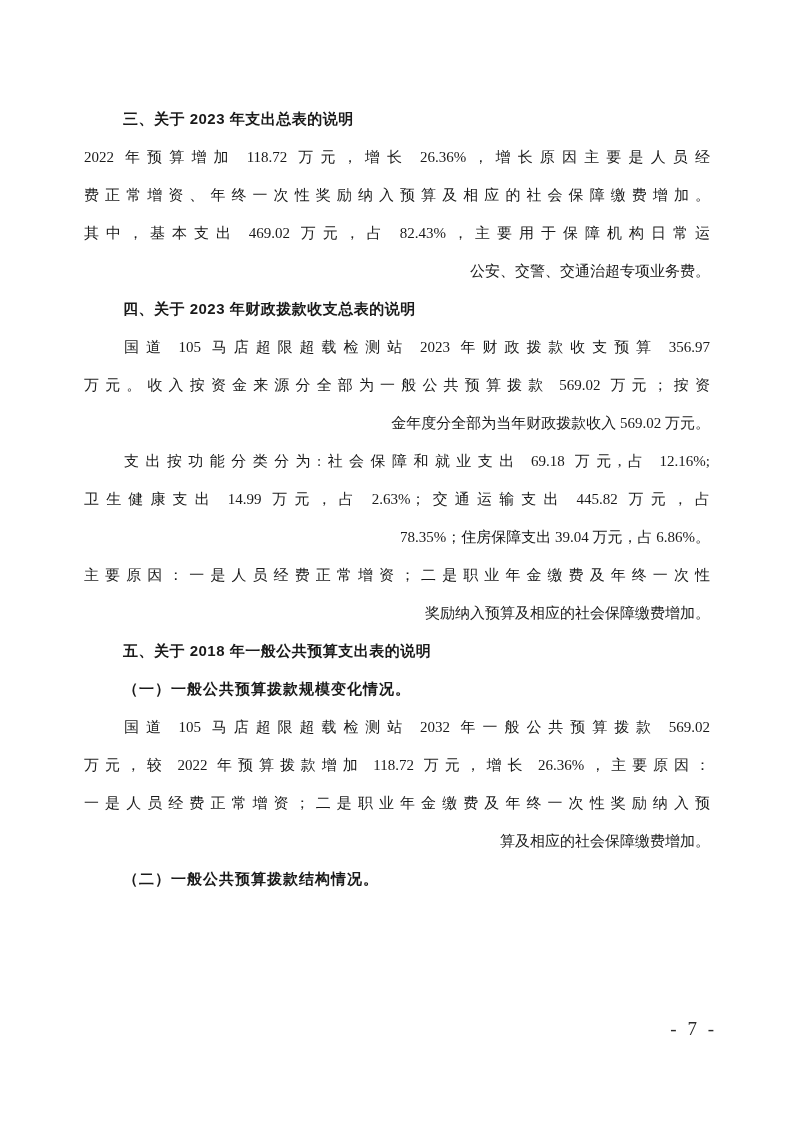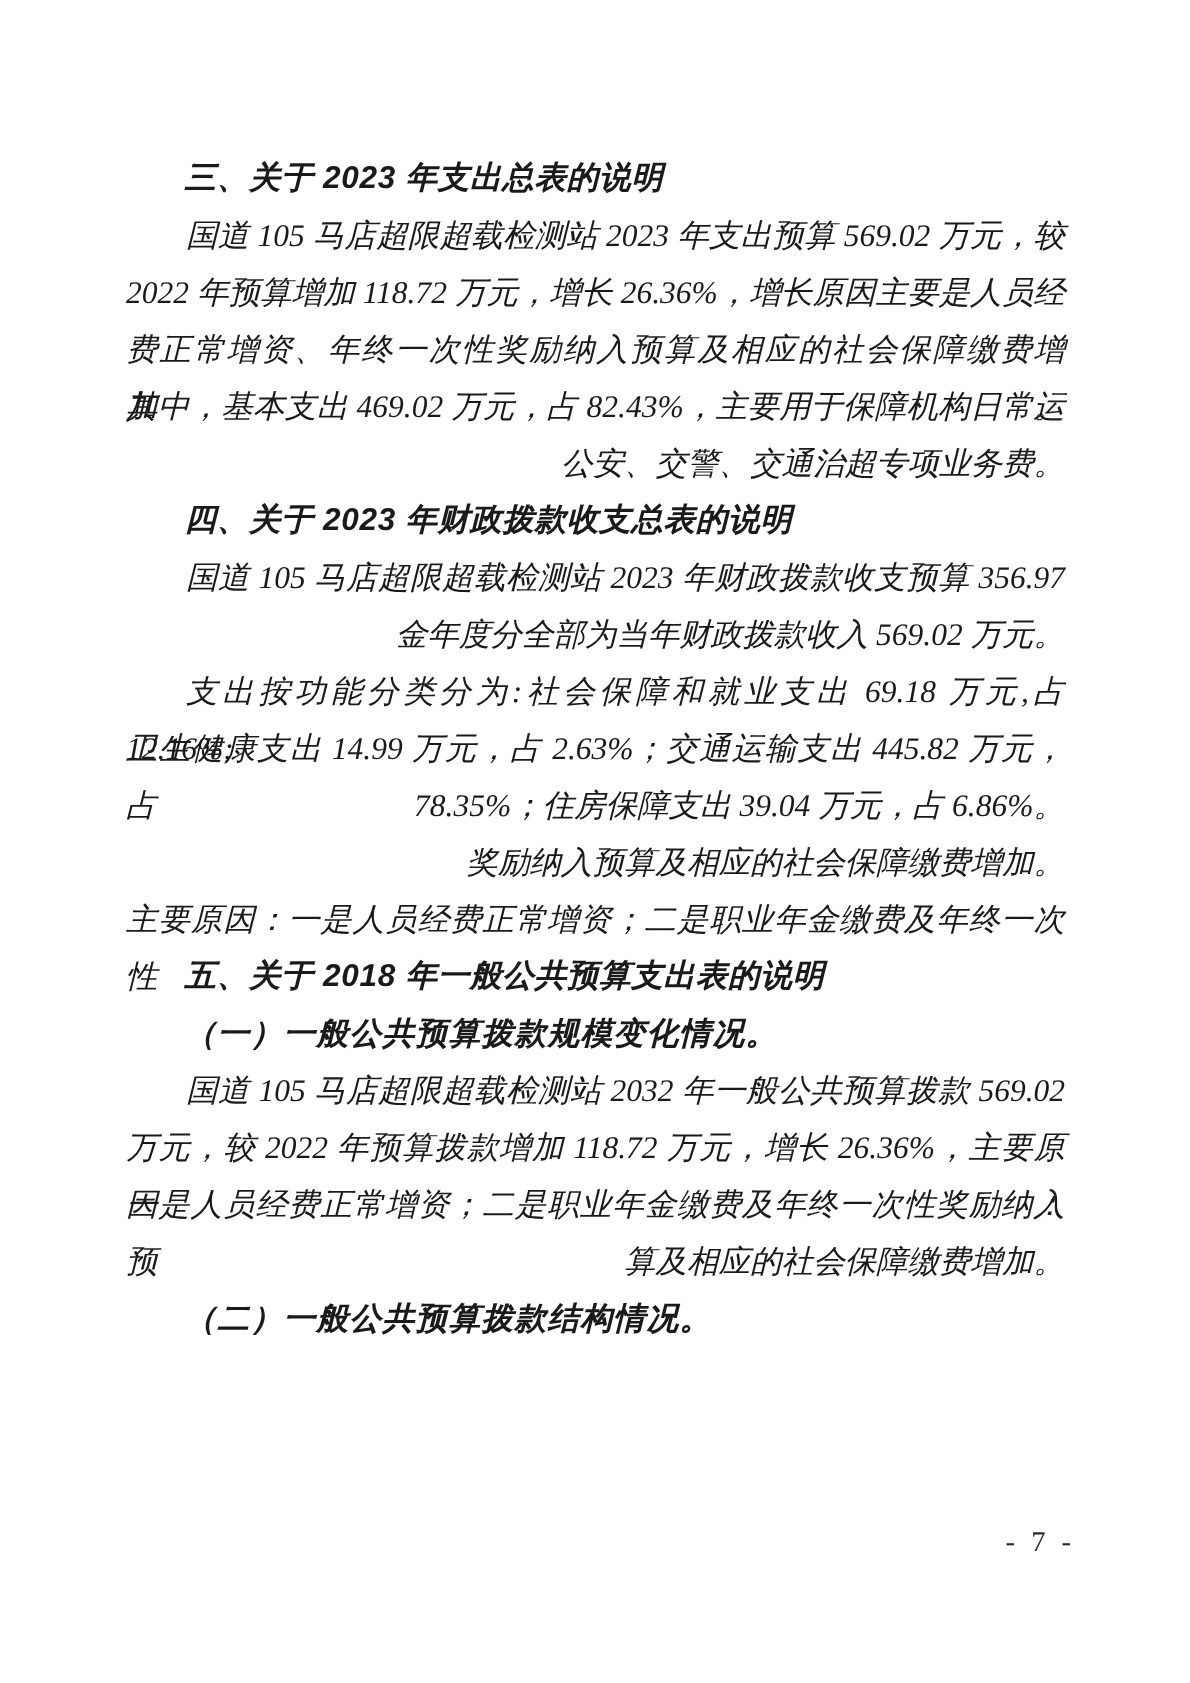--- a/index.html
+++ b/index.html
@@ -18,23 +18,22 @@
   }
   .doc {
     position: absolute;
     top: 100px;
     left: 84px;
     width: 626px;
   }
   .line {
     height: 38px;
     line-height: 38px;
-    font-size: 21px;
+    font-size: 15px;
     white-space: normal;
-    font-style: italic;
   }
   .line.fill {
     text-align: justify;
     text-align-last: justify;
     text-justify: inter-character;
   }
   .line.end {
     text-align: right;
   }
   .line.indent {
@@ -61,33 +60,33 @@
     letter-spacing: 3px;
     color: #2a2a2a;
   }
 </style>
 </head>
 <body>
 
 <div class="page">
   <div class="doc">
       <div class="line heading">三、关于 2023 年支出总表的说明</div>
-      <div class="line body fill indent">国道 105 马店超限超载检测站 2023 年支出预算 569.02 万元，较</div>
       <div class="line body fill">2022 年预算增加 118.72 万元，增长 26.36%，增长原因主要是人员经</div>
       <div class="line body fill">费正常增资、年终一次性奖励纳入预算及相应的社会保障缴费增加。</div>
       <div class="line body fill">其中，基本支出 469.02 万元，占 82.43%，主要用于保障机构日常运</div>
       <div class="line body end">公安、交警、交通治超专项业务费。</div>
       <div class="line heading">四、关于 2023 年财政拨款收支总表的说明</div>
       <div class="line body fill indent">国道 105 马店超限超载检测站 2023 年财政拨款收支预算 356.97</div>
+      <div class="line body fill">万元。收入按资金来源分全部为一般公共预算拨款 569.02 万元；按资</div>
       <div class="line body end">金年度分全部为当年财政拨款收入 569.02 万元。</div>
       <div class="line body fill indent">支出按功能分类分为:社会保障和就业支出 69.18 万元,占 12.16%;</div>
       <div class="line body fill">卫生健康支出 14.99 万元，占 2.63%；交通运输支出 445.82 万元，占</div>
       <div class="line body end">78.35%；住房保障支出 39.04 万元，占 6.86%。</div>
+      <div class="line body fill">主要原因：一是人员经费正常增资；二是职业年金缴费及年终一次性</div>
       <div class="line body end">奖励纳入预算及相应的社会保障缴费增加。</div>
-      <div class="line body fill">主要原因：一是人员经费正常增资；二是职业年金缴费及年终一次性</div>
       <div class="line heading">五、关于 2018 年一般公共预算支出表的说明</div>
       <div class="line subheading">（一）一般公共预算拨款规模变化情况。</div>
       <div class="line body fill indent">国道 105 马店超限超载检测站 2032 年一般公共预算拨款 569.02</div>
       <div class="line body fill">万元，较 2022 年预算拨款增加 118.72 万元，增长 26.36%，主要原因：</div>
       <div class="line body fill">一是人员经费正常增资；二是职业年金缴费及年终一次性奖励纳入预</div>
       <div class="line body end">算及相应的社会保障缴费增加。</div>
       <div class="line subheading">（二）一般公共预算拨款结构情况。</div>
     </div>
   <div class="footer">- 7 -</div>
 </div>

